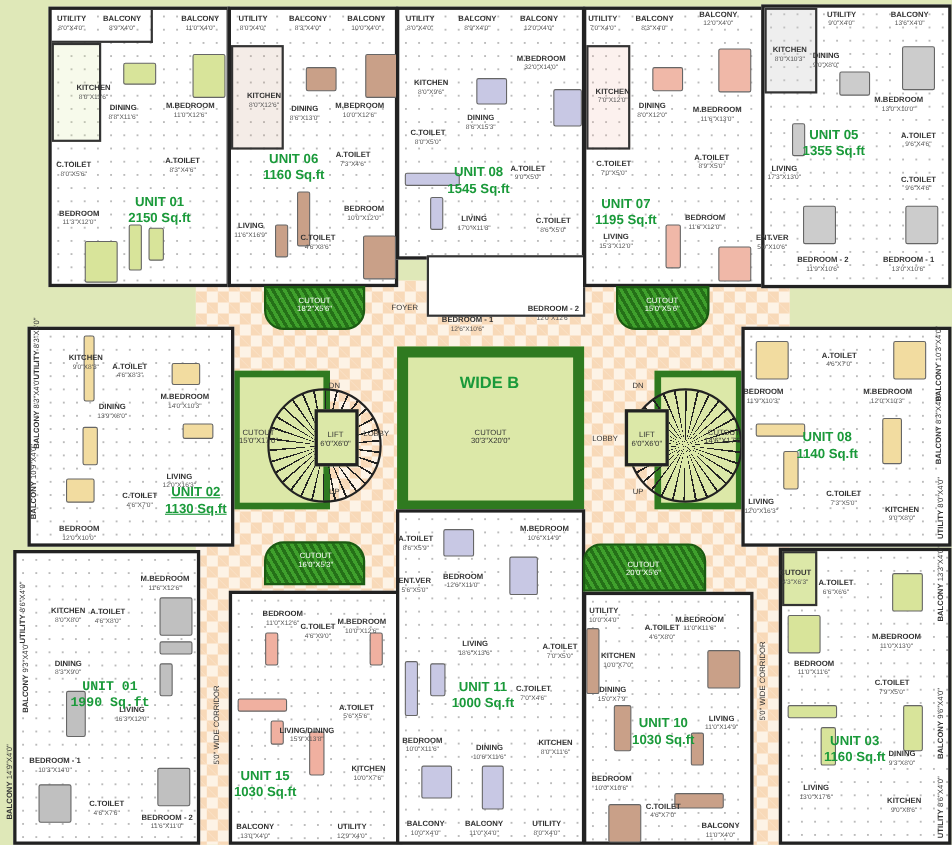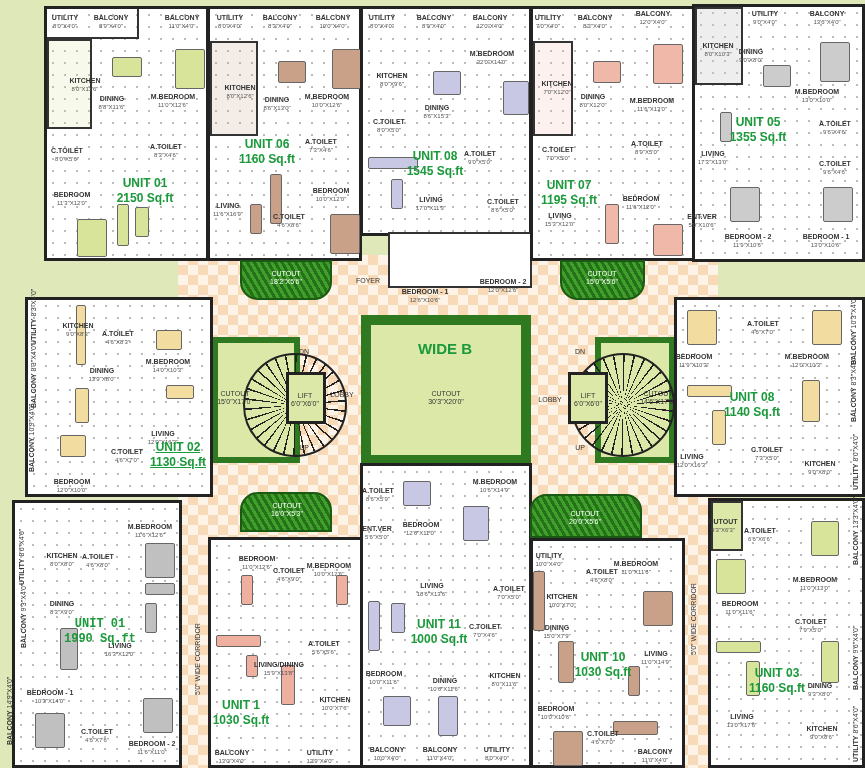--- a/index.html
+++ b/index.html
@@ -282,21 +282,21 @@
 </div>
 <div class="lbl" style="left:257px;top:555px;"><b>BEDROOM</b><span>11'0"X12'6"</span></div>
 <div class="lbl" style="left:289px;top:567px;"><b>C.TOILET</b><span>4'6"X9'0"</span></div>
 <div class="lbl" style="left:329px;top:562px;"><b>M.BEDROOM</b><span>10'0"X12'6"</span></div>
 <div class="lbl" style="left:324px;top:640px;"><b>A.TOILET</b><span>5'6"X5'6"</span></div>
 <div class="lbl" style="left:279px;top:661px;"><b>LIVING/DINING</b><span>15'9"X13'8"</span></div>
 <div class="lbl" style="left:335px;top:696px;"><b>KITCHEN</b><span>10'0"X7'6"</span></div>
 <div class="lbl" style="left:232px;top:749px;"><b>BALCONY</b><span>13'0"X4'0"</span></div>
 <div class="lbl" style="left:320px;top:749px;"><b>UTILITY</b><span>12'9"X4'0"</span></div>
 <div class="unitlbl" style="left:241px;top:698px;">
-    <div>UNIT 1</div>
+    <div>UNIT 15</div>
     <div>1030 Sq.ft</div>
   </div>
 
 <div class="unit" style="left:360px;top:463px;width:172px;height:305px;">
   <div class="furn" style="left:100px;top:40px;width:26px;height:35px;background:#c8c8e4;"></div>
   <div class="furn" style="left:40px;top:15px;width:28px;height:25px;background:#c8c8e4;"></div>
   <div class="furn" style="left:5px;top:135px;width:12px;height:50px;background:#c8c8e4;"></div>
   <div class="furn" style="left:28px;top:137px;width:14px;height:30px;background:#c8c8e4;"></div>
   <div class="furn" style="left:20px;top:230px;width:28px;height:30px;background:#c8c8e4;"></div>
   <div class="furn" style="left:75px;top:230px;width:20px;height:40px;background:#c8c8e4;"></div>

